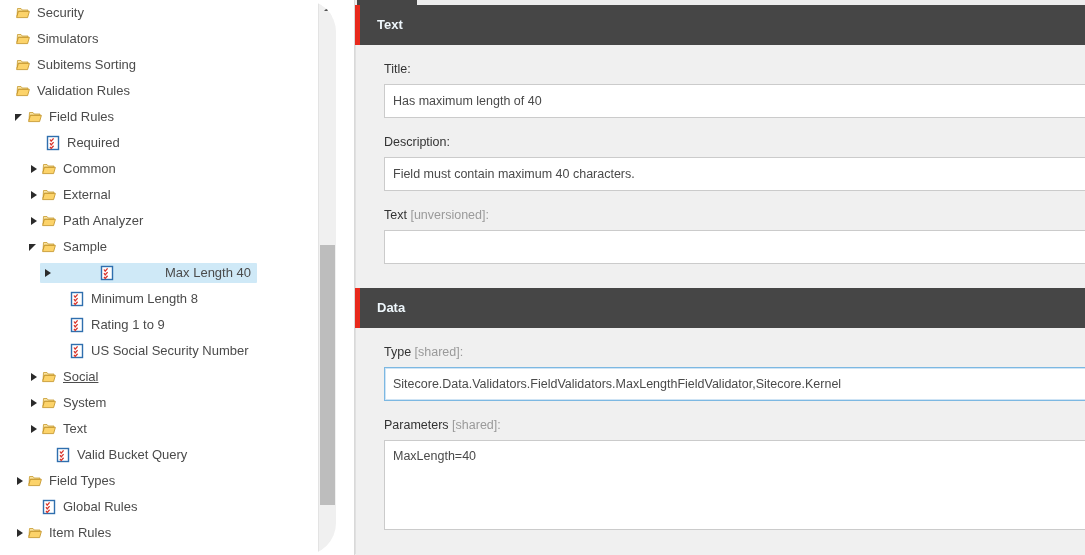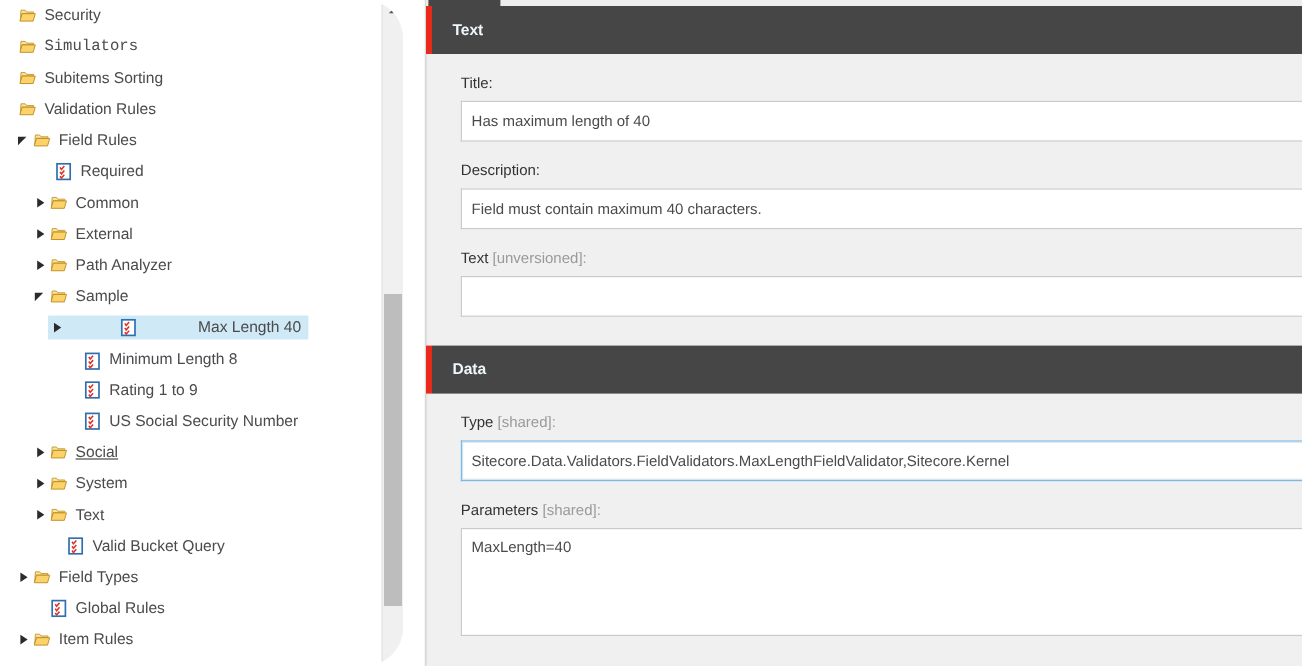--- a/index.html
+++ b/index.html
@@ -224,21 +224,21 @@
   <div id="tree-panel">
     <ul class="tree-list" id="tree-list">
         <li class="tree-node"><span class="tree-row" style="margin-left: 0px;">
             <span class="twisty"></span>
             <span class="node-icon"><svg width="16" height="16" viewBox="0 0 16 16">
                 <path d="M2.5 3.5 L6 3.5 L7.2 5 L13 5 L13 6.2 L3.4 6.2 L2 11.5 Z" fill="#fbe3a0" stroke="#c79a2e" stroke-width="0.8" stroke-linejoin="round"></path>
                 <path d="M3.4 6.4 L14.4 6.4 L12.6 12.6 L1.6 12.6 Z" fill="#fcd36a" stroke="#c08f22" stroke-width="0.8" stroke-linejoin="round"></path>
               </svg></span>
             <span class="node-label">Security</span>
           </span></li>
-        <li class="tree-node"><span class="tree-row" style="margin-left: 0px; font-family: Liberation Mono, monospace;">
+        <li class="tree-node"><span class="tree-row" style="margin-left: 0px;">
             <span class="twisty"></span>
             <span class="node-icon"><svg width="16" height="16" viewBox="0 0 16 16">
                 <path d="M2.5 3.5 L6 3.5 L7.2 5 L13 5 L13 6.2 L3.4 6.2 L2 11.5 Z" fill="#fbe3a0" stroke="#c79a2e" stroke-width="0.8" stroke-linejoin="round"></path>
                 <path d="M3.4 6.4 L14.4 6.4 L12.6 12.6 L1.6 12.6 Z" fill="#fcd36a" stroke="#c08f22" stroke-width="0.8" stroke-linejoin="round"></path>
               </svg></span>
             <span class="node-label">Simulators</span>
           </span></li>
         <li class="tree-node"><span class="tree-row" style="margin-left: 0px;">
             <span class="twisty"></span>
             <span class="node-icon"><svg width="16" height="16" viewBox="0 0 16 16">
@@ -308,21 +308,21 @@
         <li class="tree-node"><span class="tree-row selected" style="margin-left: 40px;">
             <span class="twisty collapsed"></span>
             <span class="node-icon"><svg width="16" height="16" viewBox="0 0 16 16">
                 <rect x="2.5" y="1.5" width="11" height="13" fill="#ffffff" stroke="#2f6fae" stroke-width="1.4"></rect>
                 <path d="M5 4.5 L6.2 6.2 L8.6 3.4" fill="none" stroke="#d9352b" stroke-width="1.3"></path>
                 <path d="M5 8.2 L6.2 9.9 L8.6 7.1" fill="none" stroke="#d9352b" stroke-width="1.3"></path>
                 <path d="M5 11.8 L6.2 13.4 L8.6 10.7" fill="none" stroke="#d9352b" stroke-width="1.3"></path>
               </svg></span>
             <span class="node-label">Max Length 40</span>
           </span></li>
-        <li class="tree-node"><span class="tree-row" style="margin-left: 54px; align-items: flex-end;">
+        <li class="tree-node"><span class="tree-row" style="margin-left: 54px;">
             <span class="twisty"></span>
             <span class="node-icon"><svg width="16" height="16" viewBox="0 0 16 16">
                 <rect x="2.5" y="1.5" width="11" height="13" fill="#ffffff" stroke="#2f6fae" stroke-width="1.4"></rect>
                 <path d="M5 4.5 L6.2 6.2 L8.6 3.4" fill="none" stroke="#d9352b" stroke-width="1.3"></path>
                 <path d="M5 8.2 L6.2 9.9 L8.6 7.1" fill="none" stroke="#d9352b" stroke-width="1.3"></path>
                 <path d="M5 11.8 L6.2 13.4 L8.6 10.7" fill="none" stroke="#d9352b" stroke-width="1.3"></path>
               </svg></span>
             <span class="node-label">Minimum Length 8</span>
           </span></li>
         <li class="tree-node"><span class="tree-row" style="margin-left: 54px;">

